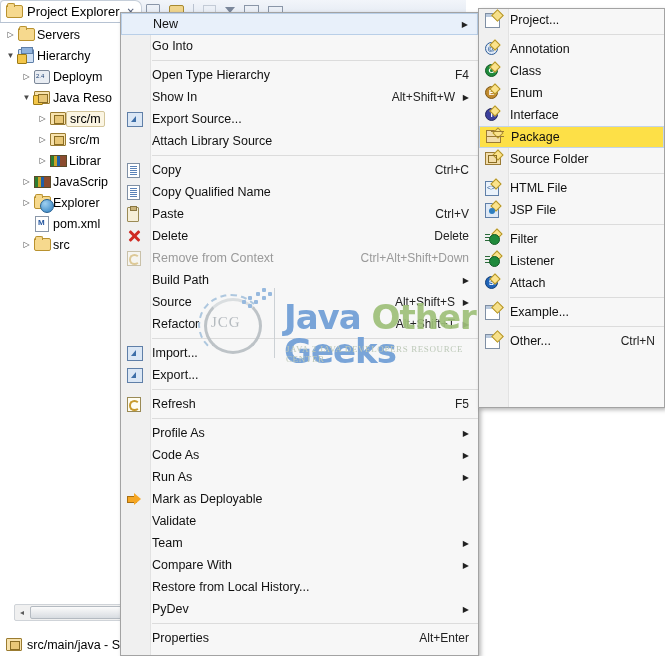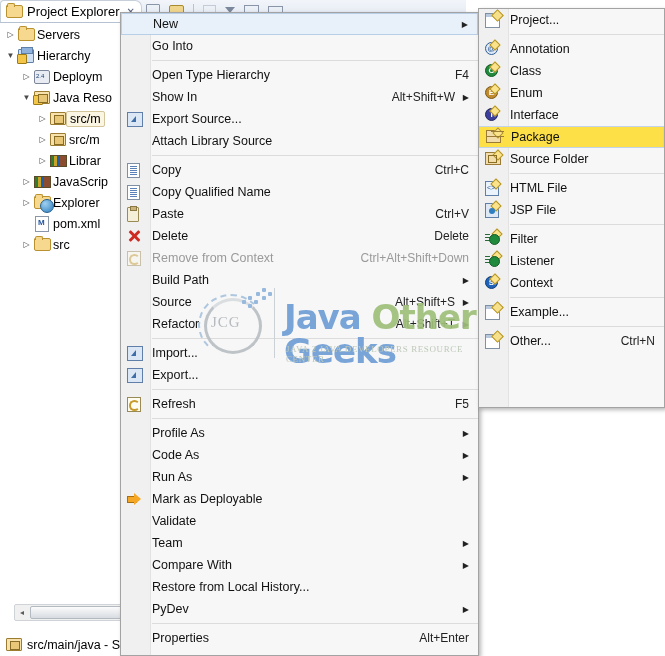--- a/index.html
+++ b/index.html
@@ -546,21 +546,21 @@
             <span class="g filtico">
               <i class="cbadge"></i>
             </span>
           </span>
           <span class="mlabel">Listener</span>
         </div>
         <div class="mi">
           <span class="mi-ico">
             <span class="g circ c-servlet">S<i class="cbadge"></i></span>
           </span>
-          <span class="mlabel">Context</span>
+          <span class="mlabel">Attach</span>
         </div>
         <div class="msep"></div>
         <div class="mi">
           <span class="mi-ico">
             <span class="g newwin"></span>
           </span>
           <span class="mlabel">Example...</span>
         </div>
         <div class="msep"></div>
         <div class="mi">

